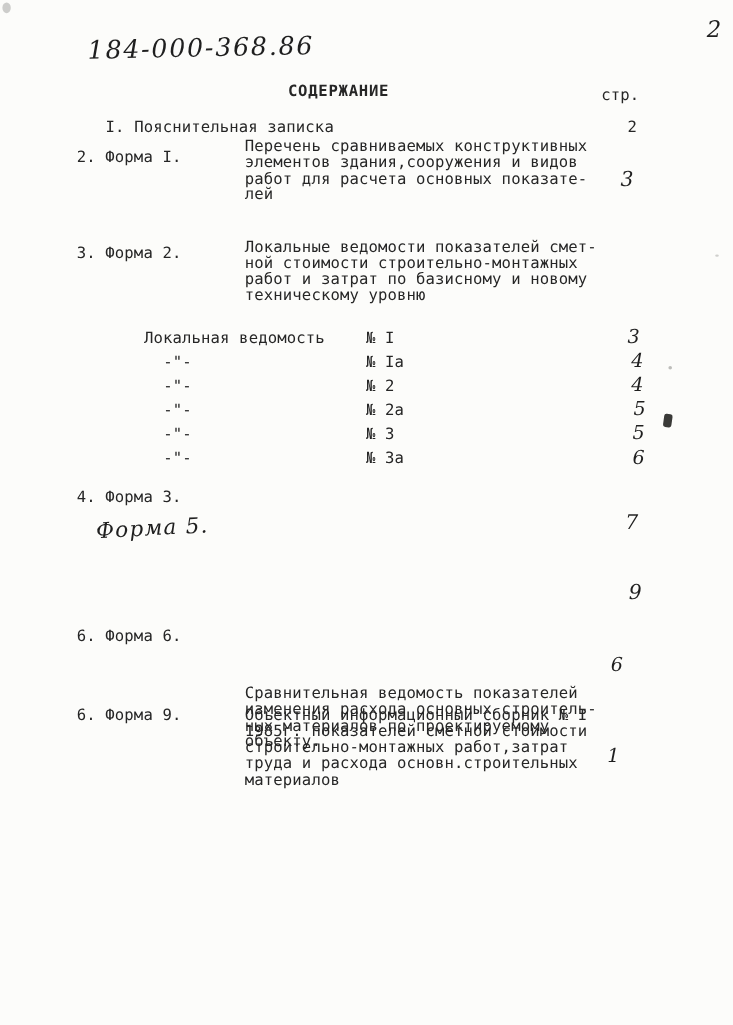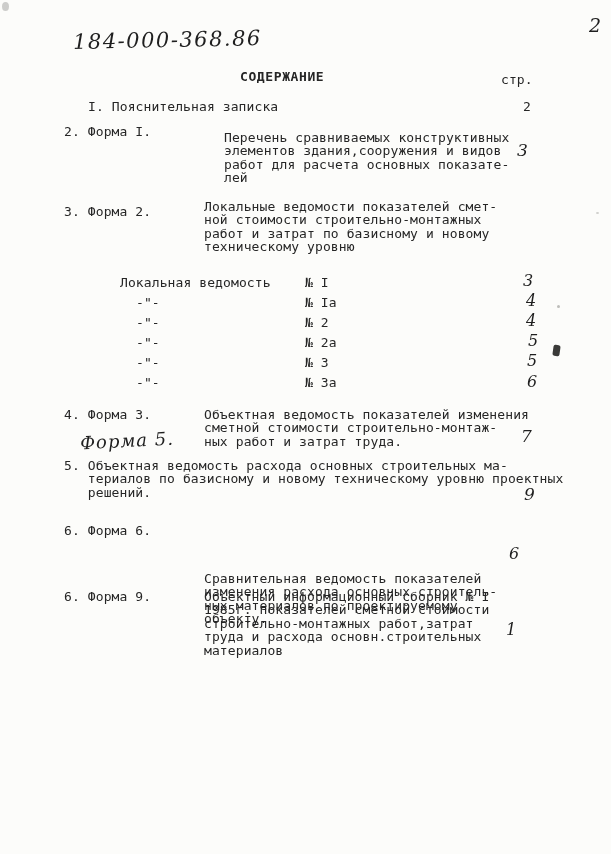--- a/index.html
+++ b/index.html
@@ -78,21 +78,21 @@
   <div class="abs hand hand-corner" style="left:589px; top:14px;">2</div>
 
   <div class="abs typed typed-title" style="left:240px; top:70px;">СОДЕРЖАНИЕ</div>
 
   <div class="abs typed" style="left:501px; top:73px;">стр.</div>
 
   <div class="abs typed" style="left:76px; top:100px;margin-left:12px;">I. Пояснительная записка</div>
   <div class="abs typed" style="left:523px; top:100px;">2</div>
 
   <div class="abs typed" style="left:64px; top:125px;">2. Форма I.</div>
-  <div class="abs typed" style="left:204px; top:131px;margin-left:20px;">Перечень сравниваемых конструктивных
+  <div class="abs typed" style="left:204px; top:116px;">Перечень сравниваемых конструктивных
 элементов здания,сооружения и видов
 работ для расчета основных показате-
 лей</div>
   <div class="abs hand hand-page-lg" style="left:517px; top:140px;">3</div>
 
   <div class="abs typed" style="left:64px; top:205px;">3. Форма 2.</div>
   <div class="abs typed" style="left:204px; top:200px;">Локальные ведомости показателей смет-
 ной стоимости строительно-монтажных
 работ и затрат по базисному и новому
 техническому уровню</div>
@@ -117,29 +117,23 @@
     <div class="abs typed" style="left:136px; top:356px;">-"-</div>
     <div class="abs typed" style="left:305px; top:356px;">№ 3</div>
     <div class="abs hand hand-page" style="left:527px; top:351px;">5</div>
 
     <div class="abs typed" style="left:136px; top:376px;">-"-</div>
     <div class="abs typed" style="left:305px; top:376px;">№ 3а</div>
     <div class="abs hand hand-page" style="left:527px; top:372px;">6</div>
   </div>
 
   <div class="abs typed" style="left:64px; top:408px;">4. Форма 3.</div>
-  <div class="abs typed" style="left:204px; top:408px;">Объектная ведомость показателей изменения
-сметной стоимости строительно-монтаж-
-ных работ и затрат труда.</div>
   <div class="abs hand hand-page-lg" style="left:521px; top:426px;">7</div>
   <div class="abs hand hand-note" style="left:80px; top:430px;">Форма 5.</div>
 
-  <div class="abs typed" style="left:64px; top:459px;">5. Объектная ведомость расхода основных строительных ма-
-   териалов по базисному и новому техническому уровню проектных
-   решений.</div>
   <div class="abs hand hand-page-lg" style="left:524px; top:484px;">9</div>
 
   <div class="abs typed" style="left:64px; top:524px;">6. Форма 6.</div>
   <div class="abs typed" style="left:204px; top:524px;margin-top:48px;">Сравнительная ведомость показателей
 изменения расхода основных строитель-
 ных материалов по проектируемому
 объекту.</div>
   <div class="abs hand hand-page" style="left:509px; top:544px;">6</div>
 
   <div class="abs typed" style="left:64px; top:590px;">6. Форма 9.</div>

